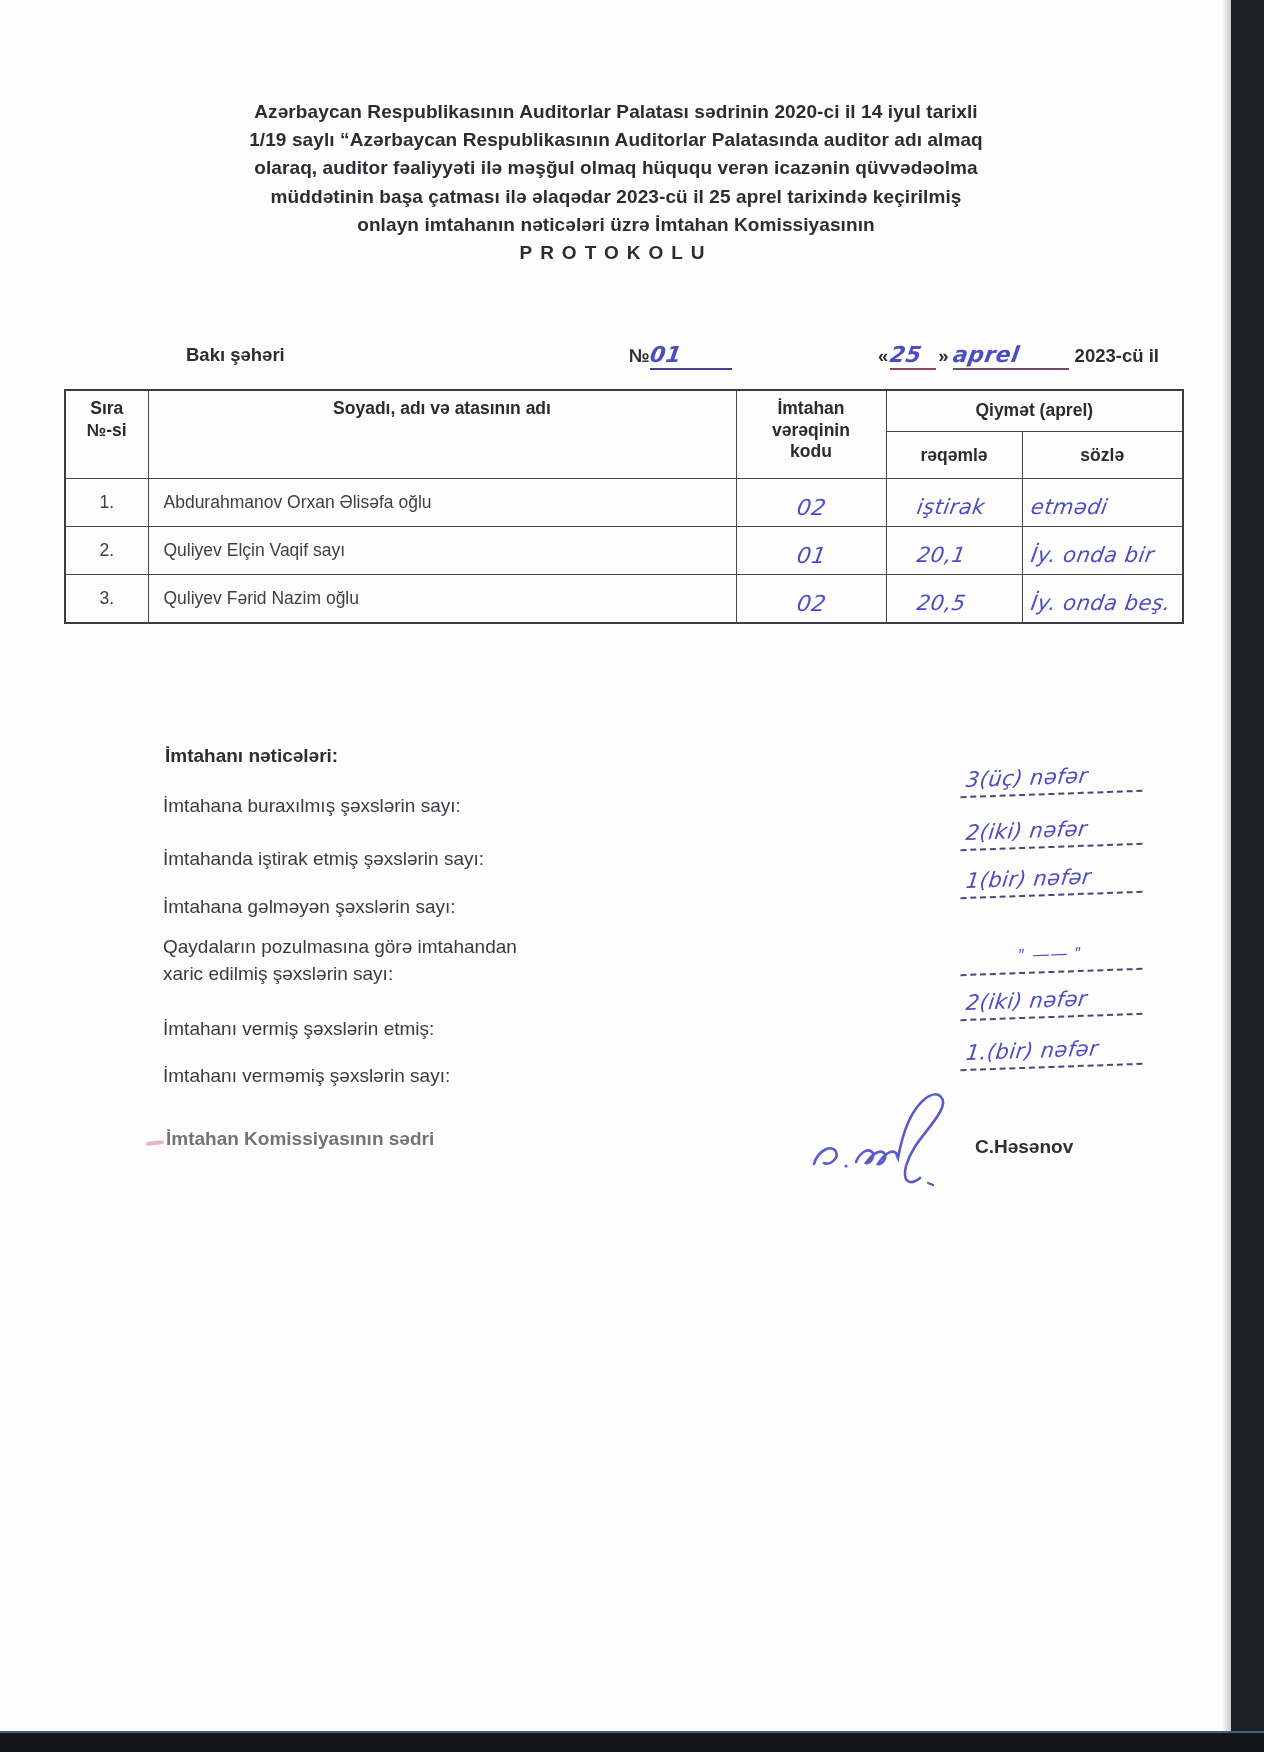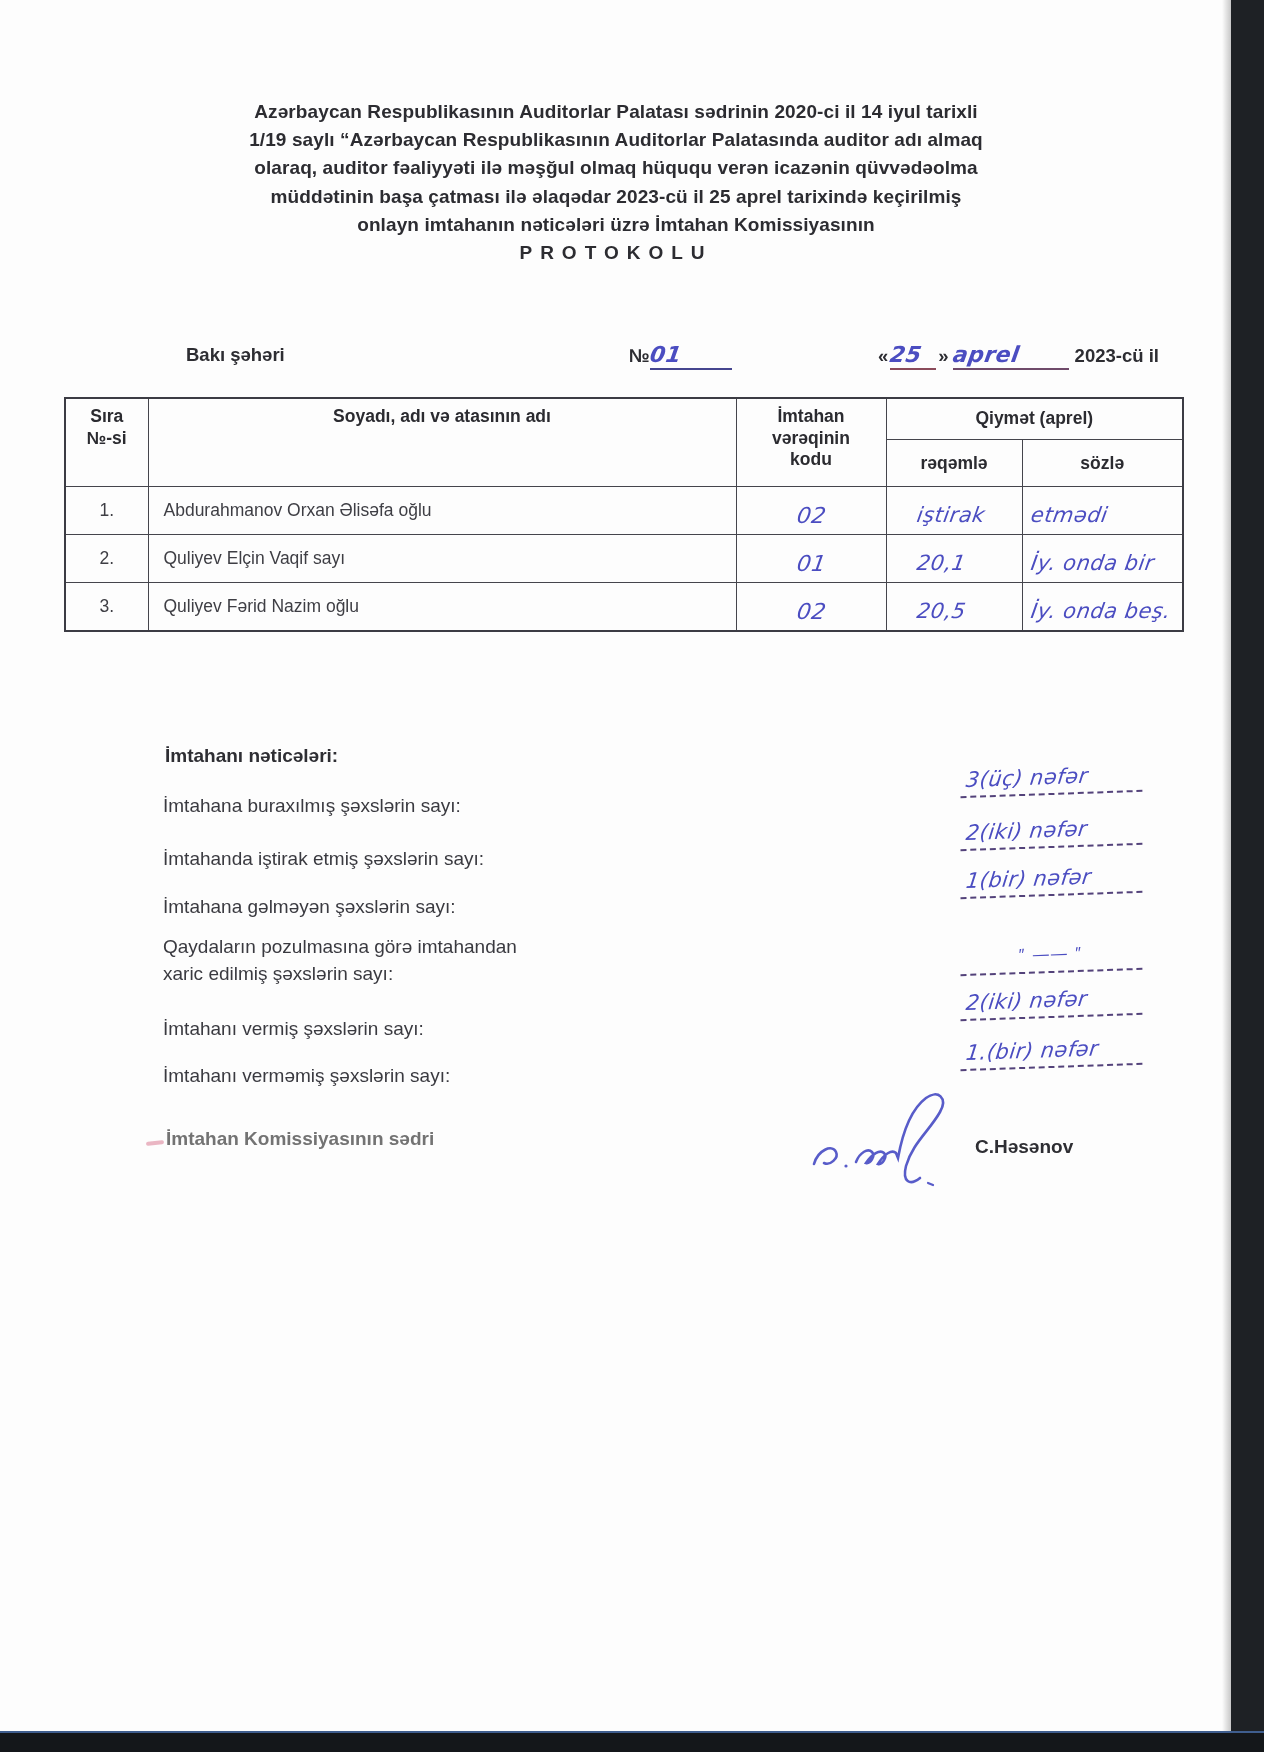--- a/index.html
+++ b/index.html
@@ -48,21 +48,21 @@
   
   .hw {
     display:inline-block; font-family:"DejaVu Sans",sans-serif; font-style:italic;
     color:#4b4dc1; transform:skewX(-9deg); letter-spacing:0.5px; line-height:1;
   }
   .hw-lg { font-size:22px; }
   .hw-md { font-size:21px; }
 
   
   .reg-table {
-    position:absolute; top:397px; left:64px; width:1118px;
+    position:absolute; top:389px; left:64px; width:1118px;
     border-collapse:collapse; table-layout:fixed; font-size:17.5px;
   }
   .reg-table th, .reg-table td { border:1.6px solid #45454c; padding:0; }
   .reg-table { border:2.2px solid #3c3c44; }
   .reg-table th {
     font-weight:bold; color:#2b2b30; white-space:pre-line; line-height:21.5px;
     vertical-align:top; padding-top:7px; text-align:center;
   }
   .reg-table .th-grade { vertical-align:middle; padding-top:0; height:40px; }
   .reg-table .th-sub { vertical-align:middle; padding-top:2px; height:44px; }
@@ -176,21 +176,21 @@
     <div class="res-label" style="top:100px;">İmtahanda iştirak etmiş şəxslərin sayı:</div>
     <div class="res-value" style="top:75px;"><span class="hw">2(iki) nəfər</span></div>
 
     <div class="res-label" style="top:148px;">İmtahana gəlməyən şəxslərin sayı:</div>
     <div class="res-value" style="top:123px;"><span class="hw">1(bir) nəfər</span></div>
 
     <div class="res-label pre" style="top:188px;">Qaydaların pozulmasına görə imtahandan
 xaric edilmiş şəxslərin sayı:</div>
     <div class="res-value res-value-empty" style="top:200px;"><span>″ —— ″</span></div>
 
-    <div class="res-label" style="top:270px;">İmtahanı vermiş şəxslərin sayı:</div>
+    <div class="res-label" style="top:270px;">İmtahanı vermiş şəxslərin etmiş:</div>
     <div class="res-value" style="top:245px;"><span class="hw">2(iki) nəfər</span></div>
 
     <div class="res-label" style="top:317px;">İmtahanı verməmiş şəxslərin sayı:</div>
     <div class="res-value" style="top:295px;"><span class="hw">1.(bir) nəfər</span></div>
   </div>
 
   <div class="sig-row">
     <span class="sig-artifact"></span>
     <span class="sig-label">İmtahan Komissiyasının sədri</span>
     <svg class="sig-svg" width="170" height="110" viewBox="0 0 170 110">

